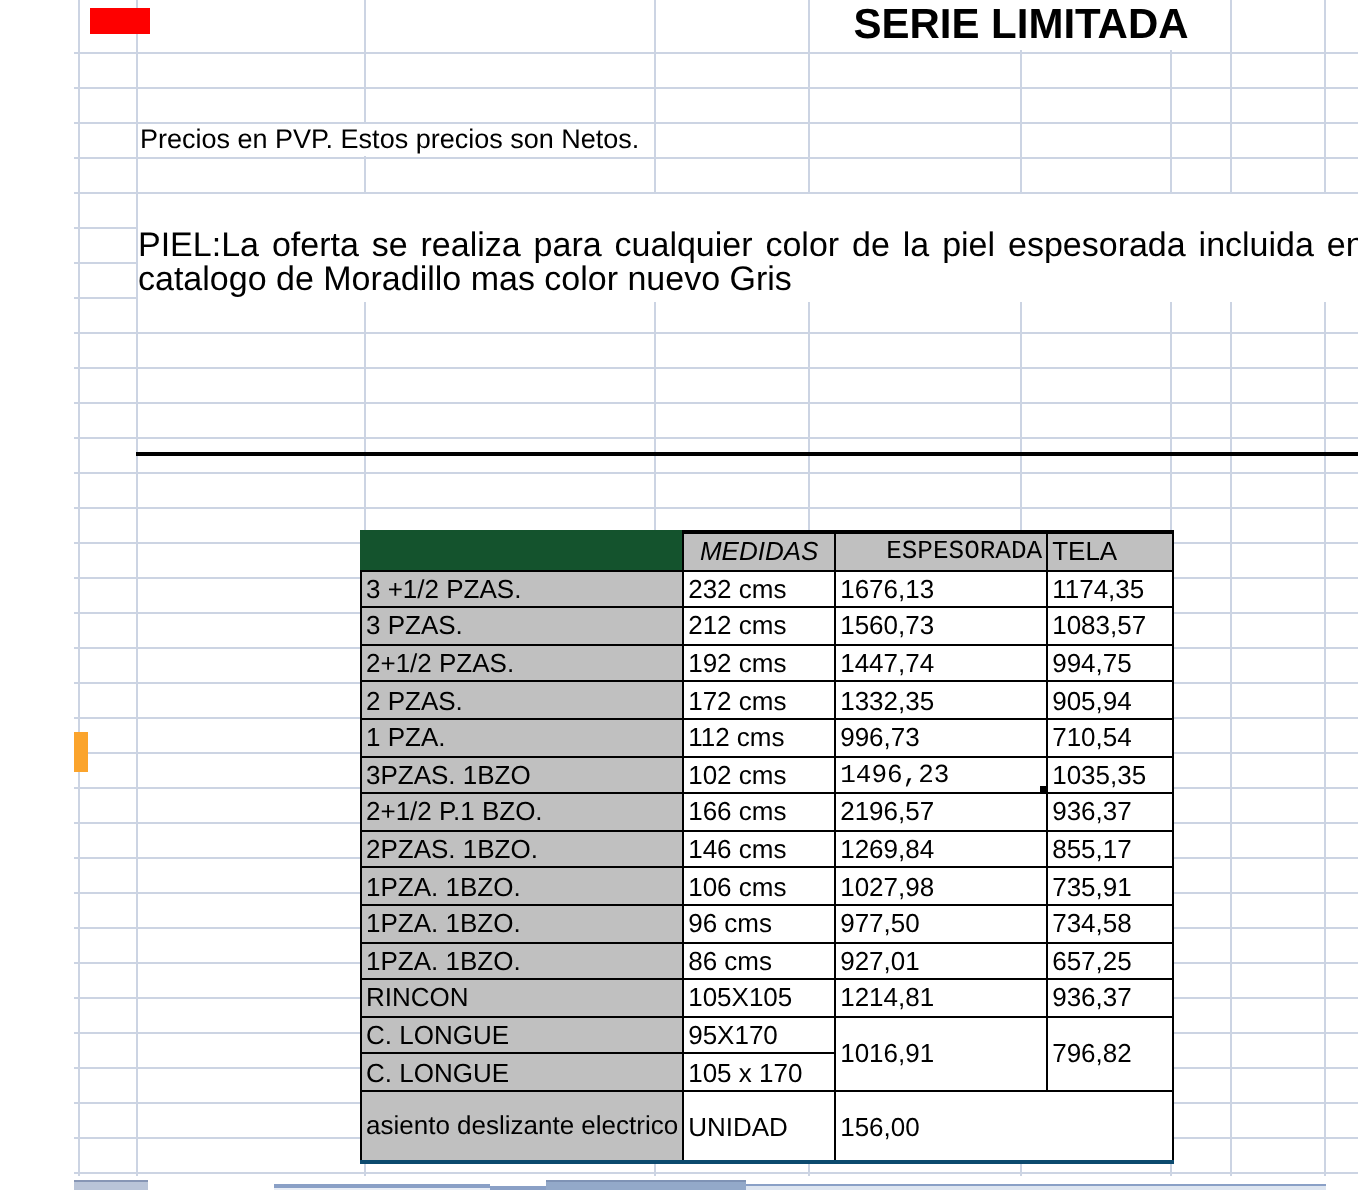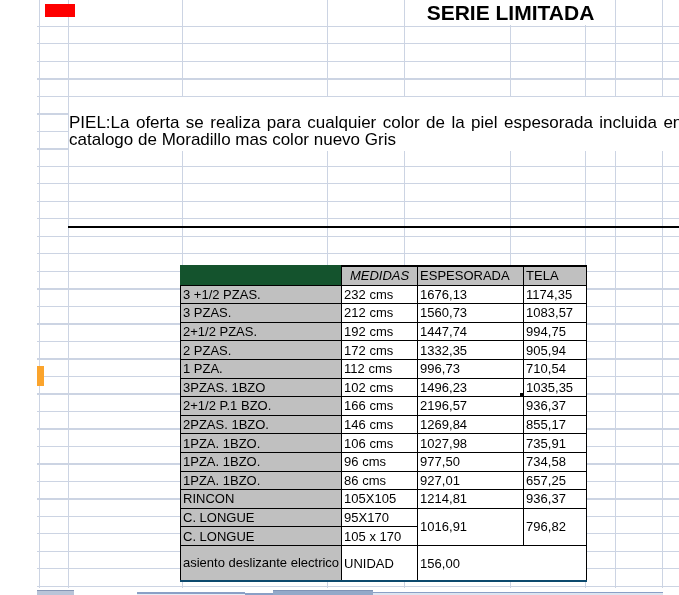--- a/index.html
+++ b/index.html
@@ -36,26 +36,26 @@
     white-space:nowrap;background:#fff;}
   td.ghost{border:0 !important;background:transparent !important;}
   td.gray{background:#c0c0c0 !important;text-align:left;padding-left:3px;}
   td.num{text-align:left;}
   td.esp{border-left:2px solid #000;}
   td.r2{border-right:2px solid #000;}
   thead td:not(.ghost){border-top:2px solid #000;}
   td.t2{border-top:2px solid #000;}
   tr.lastrow td{border-bottom:2px solid #0c4a6e;}
   td.hdr-medidas{font-style:italic;text-align:center;}
-  td.hdr-esp{text-align:left;padding-left:3px;}
+  td.hdr-esp{text-align:right;padding-left:3px;font-family:Liberation Mono, monospace;}
   td.hdr-tela{text-align:left;padding-left:5px;}
   td.mergev{vertical-align:middle;text-align:left;}
   td.asiento-name{white-space:normal;line-height:16px;}
   tr.asiento{height:36px;}
-  td.sel{border:2px solid #000;position:relative;}
+  td.sel{border:2px solid #000;position:relative;font-family:Liberation Mono, monospace;}
   td.sel::after{content:'';position:absolute;right:-3px;bottom:-3px;width:5px;height:5px;
     background:#000;border:1px solid #fff;z-index:4;}
 
   
   .tabpeek{position:absolute;box-sizing:border-box;}
   .tp1{left:0;top:590px;width:37px;height:5px;background:#b9c4d8;border-top:1px solid #8796b5;}
   .tp2{left:100px;top:592px;width:108px;height:3px;background:#e8edf5;border-top:2px solid #8aa0c6;}
   .tp3{left:208px;top:593px;width:28px;height:2px;background:#e8edf5;border-top:2px solid #8aa0c6;}
   .tp4{left:236px;top:590px;width:100px;height:5px;background:#93a9c9;border-top:1px solid #7f93b5;}
   .tp5{left:336px;top:592px;width:290px;height:3px;background:#dde5f0;border-top:1px solid #8aa0c6;}
@@ -72,20 +72,21 @@
   <div class="vline" style="left:290px"></div>
   <div class="vline" style="left:367px"></div>
   <div class="vline" style="left:473px"></div>
   <div class="vline" style="left:548px"></div>
   <div class="vline" style="left:578px"></div>
   <div class="vline" style="left:625px"></div>
   <div class="vline" style="left:670px"></div>
 
   <div class="title-cell">SERIE LIMITADA</div>
 
+  <div class="note-line">Precios en PVP. Estos precios son Netos.</div>
   <div class="piel-block">PIEL:La oferta se realiza para cualquier color de la piel espesorada incluida en el catalogo de Moradillo mas color nuevo Gris</div>
   <div class="note-rule"></div>
 
   <div class="marker-red" style="background: rgb(254, 0, 0);"></div>
   <div class="marker-orange" style="background: rgb(251, 164, 44);"></div>
 
   <table class="price">
     <colgroup>
       <col style="width:147px">
         <col style="width:76px">

